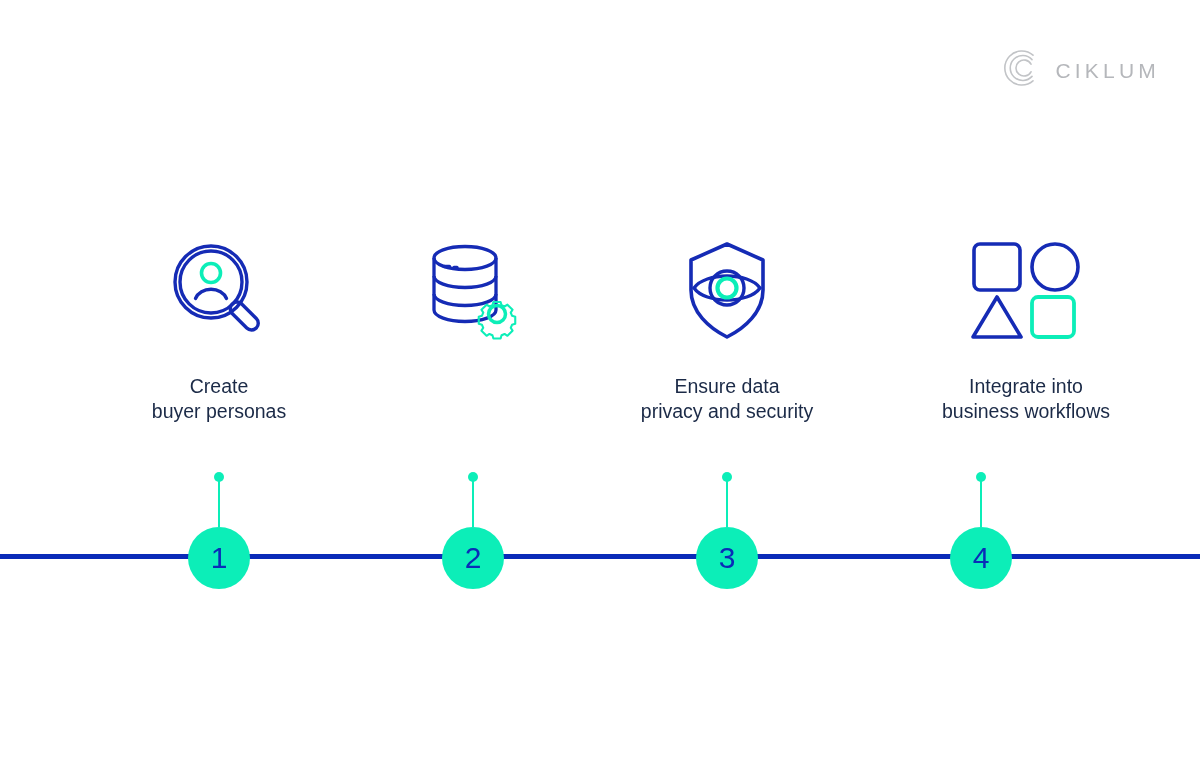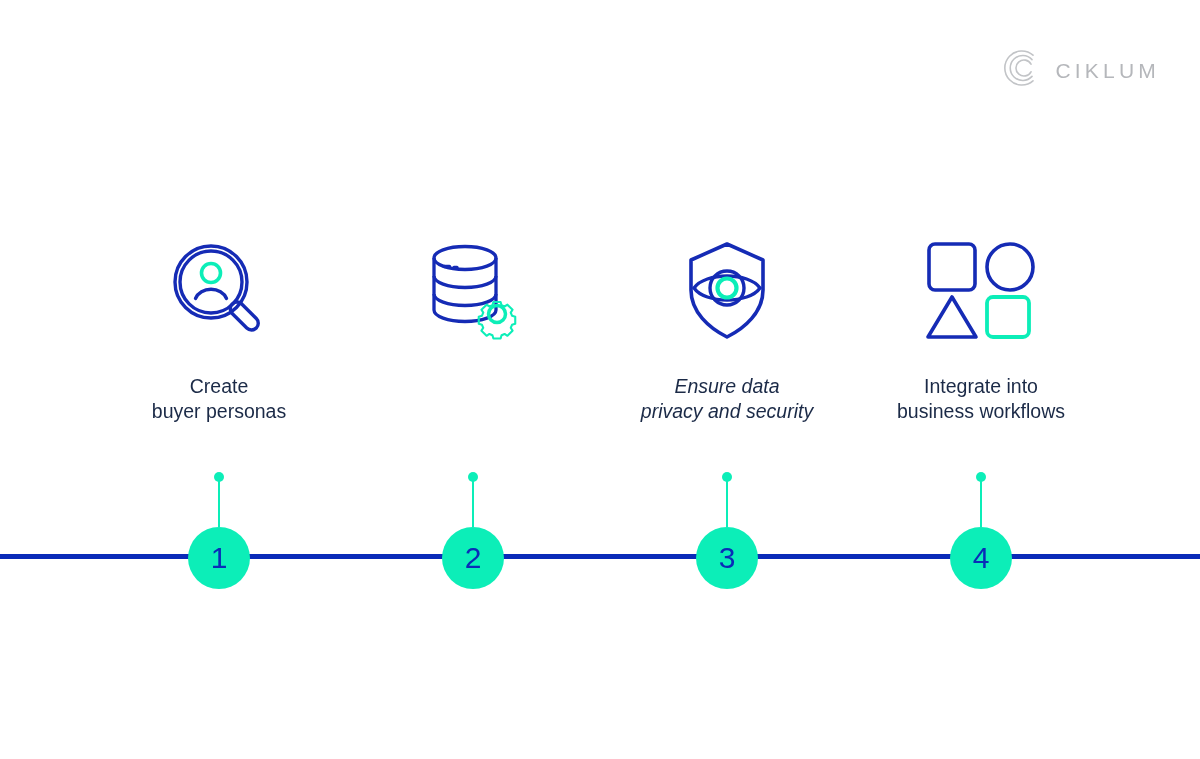--- a/index.html
+++ b/index.html
@@ -46,22 +46,22 @@
     height: 759px;
   }
   .step {
     position: absolute;
     width: 254px;
     top: 236px;
     text-align: center;
   }
   .step-1 { left: 92px; }
   .step-2 { left: 346px; }
-  .step-3 { left: 600px; font-style: italic; }
-  .step-4 { left: 854px; }
+  .step-3 { left: 600px; }
+  .step-4 { left: 899px; }
 
   .step-icon {
     height: 108px;
     display: flex;
     align-items: center;
     justify-content: center;
   }
   .step-label {
     margin-top: 30px;
     font-size: 19.5px;

